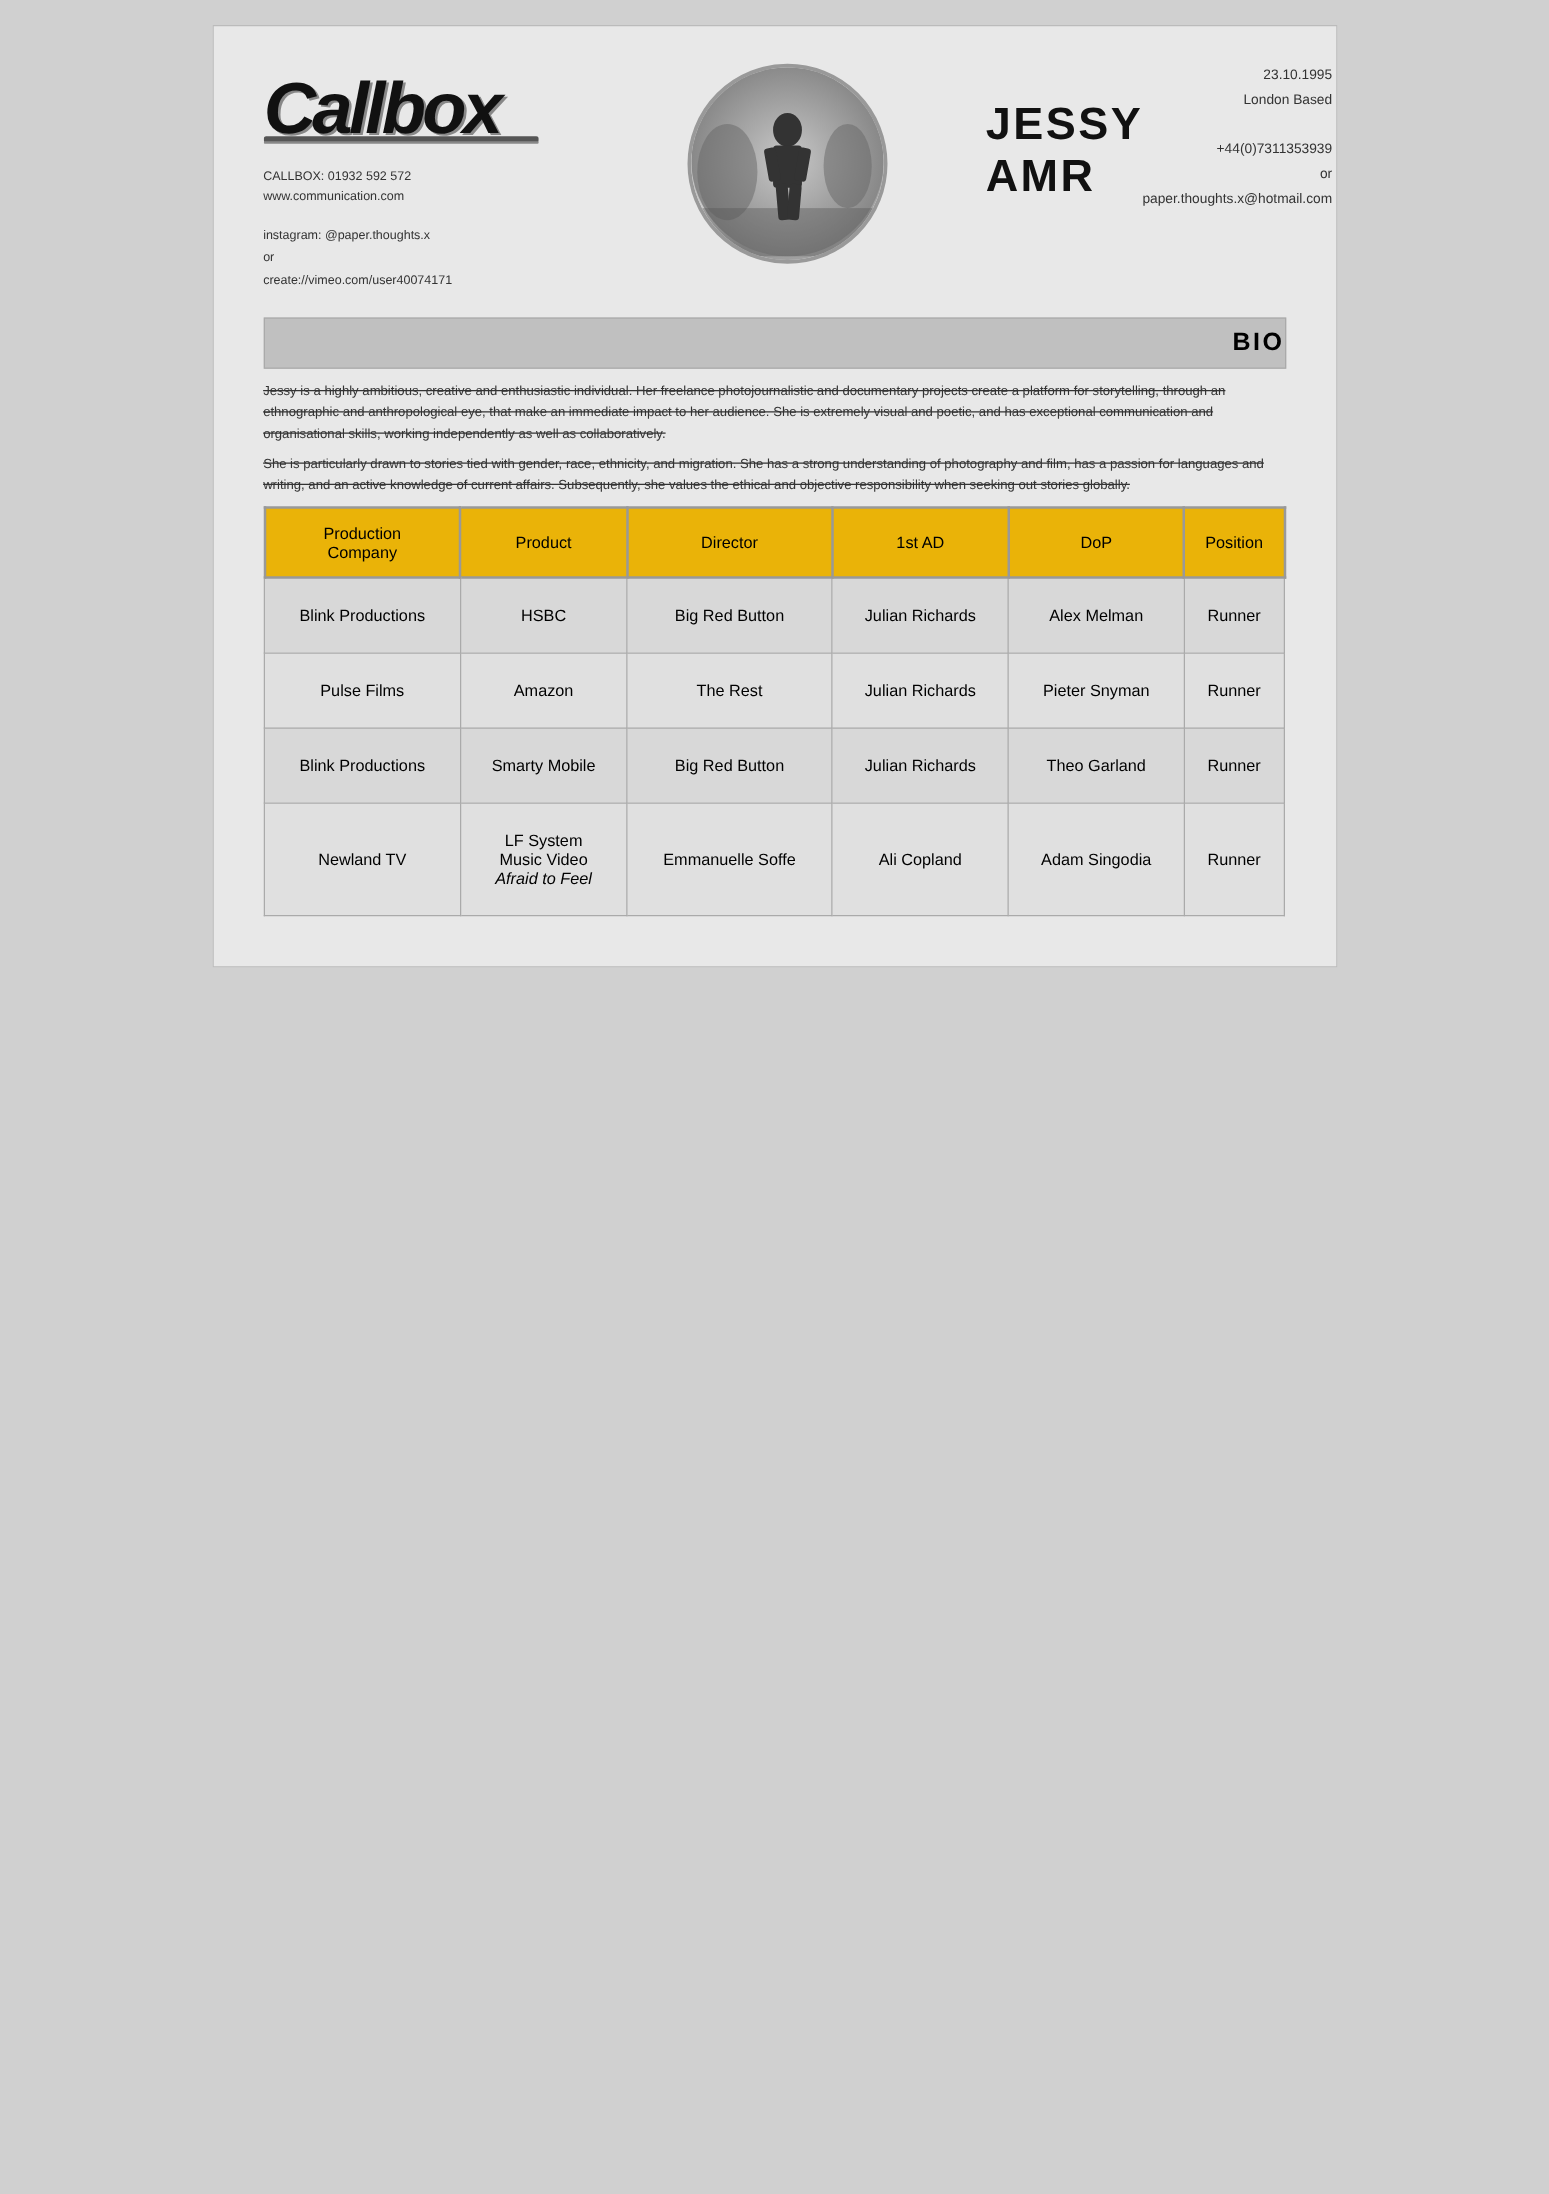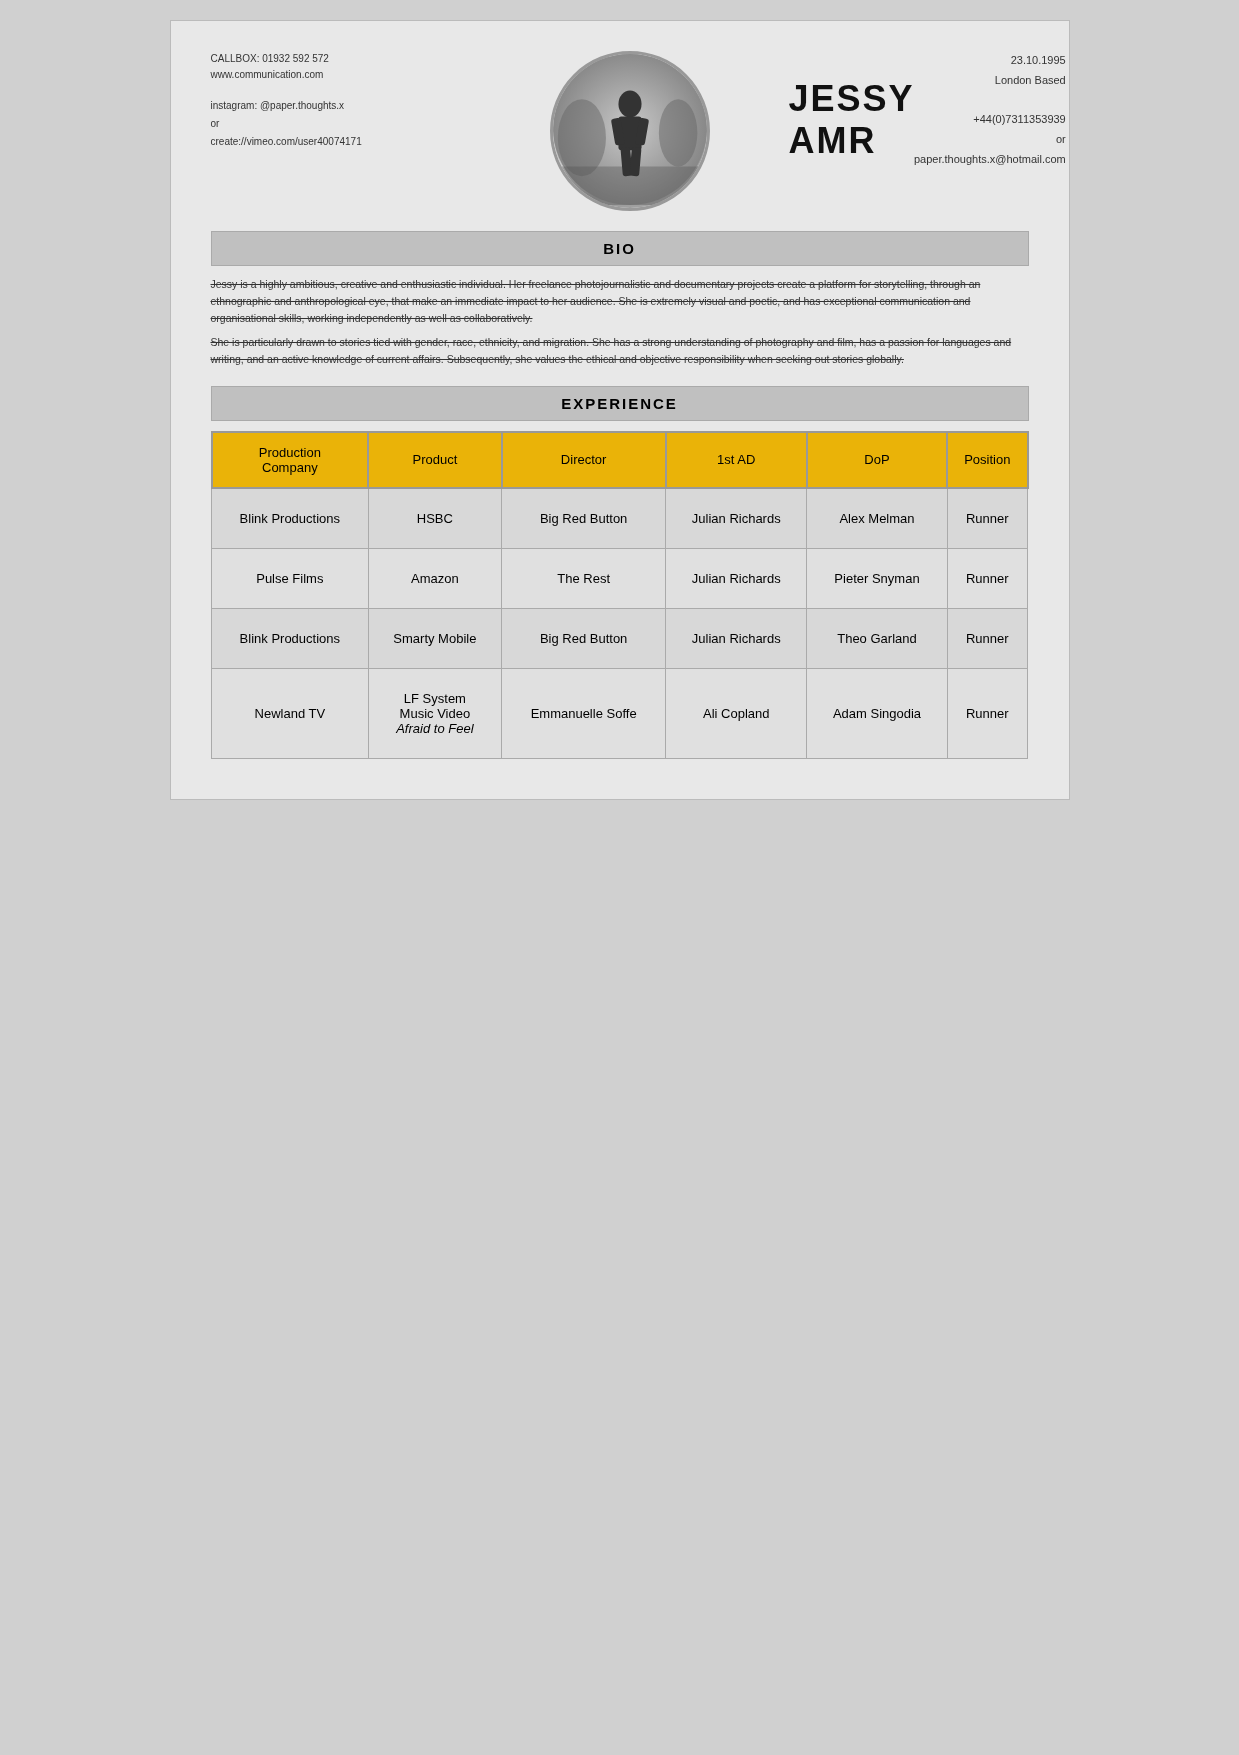--- a/index.html
+++ b/index.html
@@ -97,22 +97,22 @@
     .social-left {
       font-size: 10px;
       color: #333;
       text-align: left;
       line-height: 1.8;
       margin-top: 14px;
     }
     
     .section-header {
       background: #c0c0c0;
-      text-align: center;
-      font-size: 15px;
+      text-align: right;
+      font-size: 20px;
       font-weight: 900;
       letter-spacing: 2px;
       padding: 8px 0;
       margin: 18px 0 10px 0;
       border: 1px solid #aaa;
     }
     
     .bio-text {
       font-size: 10.5px;
       color: #333;
@@ -149,20 +149,29 @@
     }
   </style>
 </head>
 <body>
 
 <div class="page">
 
   <div class="header">
 
     <div class="header-left">
+      <div class="logo">
+        
+        <svg width="220" height="70" viewBox="0 0 220 70">
+          <text x="0" y="55" font-family="Arial Black, Arial" font-size="58" font-weight="900" font-style="italic" fill="#111" letter-spacing="-3">Callbox</text>
+
+          <rect x="0" y="58" width="220" height="5" fill="#555" rx="2"></rect>
+          <rect x="0" y="62" width="220" height="2" fill="#888" rx="1"></rect>
+        </svg>
+      </div>
       <div class="logo-subtitle">
         <div>CALLBOX: 01932 592 572</div>
         <div>www.communication.com</div>
       </div>
       <div class="social-left">
         <div>instagram: @paper.thoughts.x</div>
         <div>or</div>
         <div>create://vimeo.com/user40074171</div>
       </div>
     </div>
@@ -211,23 +220,20 @@
 
   <div class="section-header">
     <span>BIO</span>
   </div>
 
   <div>
     <p class="bio-text">Jessy is a highly ambitious, creative and enthusiastic individual. Her freelance photojournalistic and documentary projects create a platform for storytelling, through an ethnographic and anthropological eye, that make an immediate impact to her audience. She is extremely visual and poetic, and has exceptional communication and organisational skills, working independently as well as collaboratively.</p>
     <p class="bio-text">She is particularly drawn to stories tied with gender, race, ethnicity, and migration. She has a strong understanding of photography and film, has a passion for languages and writing, and an active knowledge of current affairs. Subsequently, she values the ethical and objective responsibility when seeking out stories globally.</p>
   </div>
 
-  <div class="section-header">
-    <span>EXPERIENCE</span>
-  </div>
 
   <table class="experience-table">
     <thead>
       <tr>
         <th>Production<br>Company</th>
         <th>Product</th>
         <th>Director</th>
         <th>1st AD</th>
         <th>DoP</th>
         <th>Position</th>

